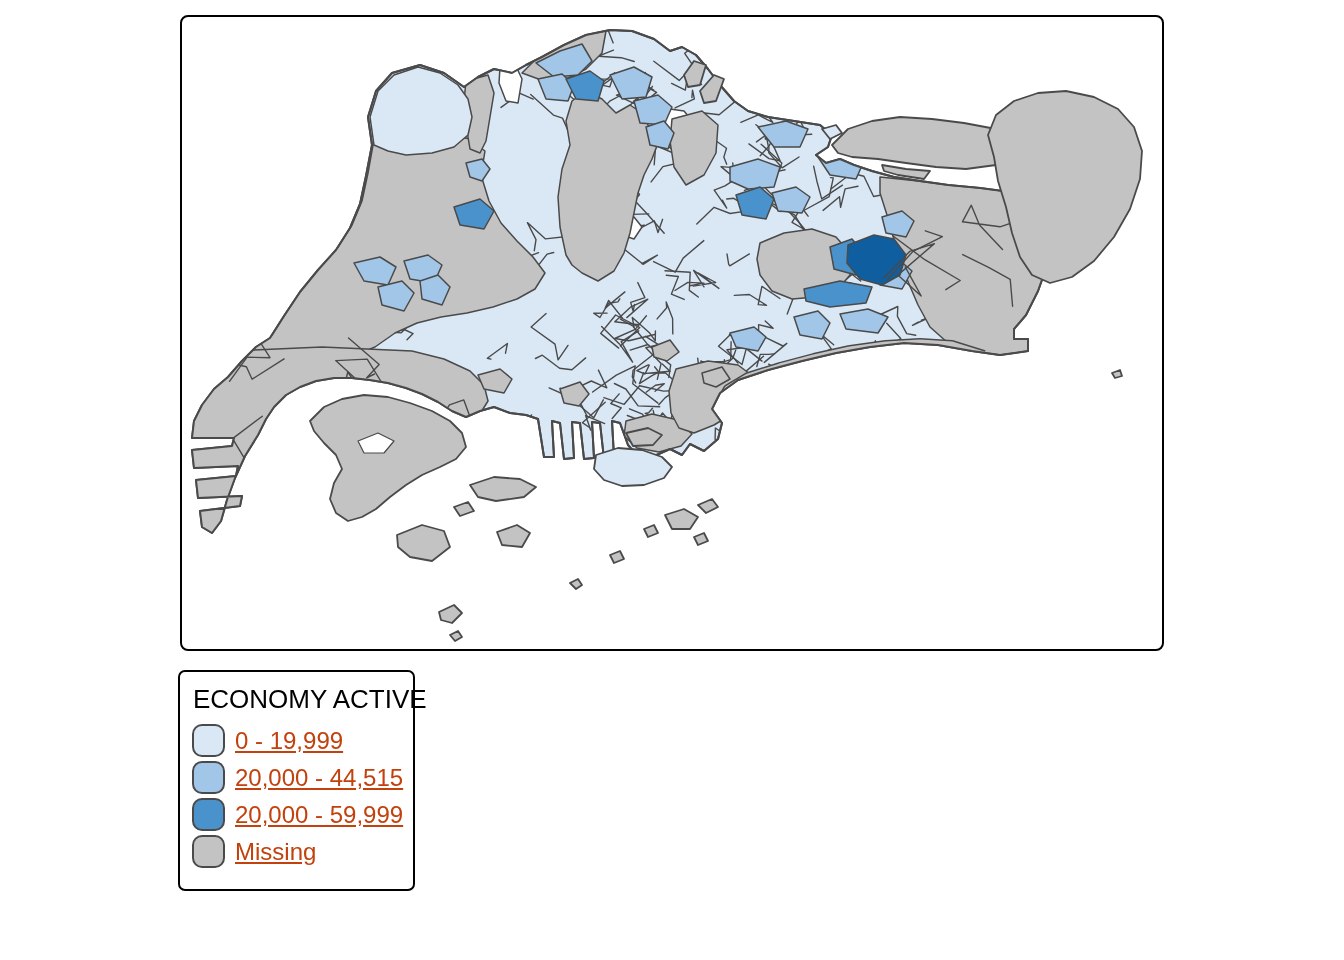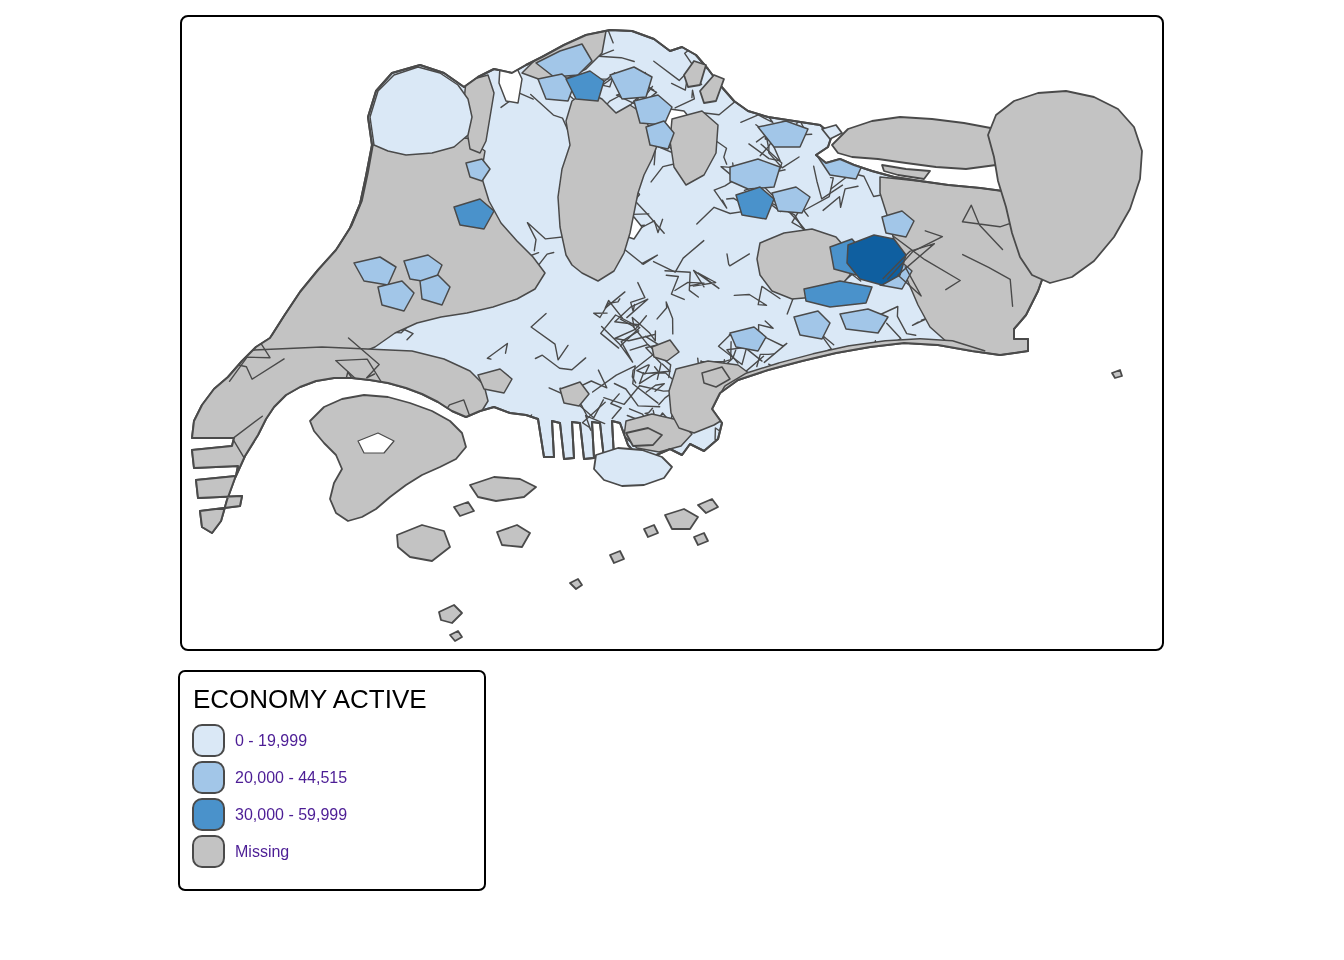--- a/index.html
+++ b/index.html
@@ -1,30 +1,30 @@
 <!DOCTYPE html>
 <html><head>
 <meta charset="utf-8">
 <style>
   html,body{margin:0;padding:0;background:#ffffff;}
   body{width:1344px;height:960px;position:relative;overflow:hidden;
        font-family:"Liberation Sans", sans-serif;}
   .map-frame{position:absolute;left:180px;top:15px;width:980px;height:632px;
              border:2px solid #000;border-radius:8px;background:#fff;}
   .map-frame svg{display:block;width:100%;height:100%;}
-  .legend{position:absolute;left:178px;top:670px;width:308px;
+  .legend{position:absolute;left:178px;top:670px;width:237px;
           border:2px solid #000;border-radius:7px;background:#fff;
           box-sizing:border-box;padding:10px 12px 12px 12px;}
   .legend-title{font-size:26px;line-height:30px;color:#000;margin:2px 0 10px 1px;
                 white-space:nowrap;}
   .legend-item{display:flex;align-items:center;height:33px;margin-bottom:4px;}
   .legend-item:last-child{margin-bottom:9px;}
   .swatch{width:33px;height:33px;box-sizing:border-box;border:2px solid #4A4A4A;
           border-radius:10px;margin-right:10px;flex:none;}
-  .legend-label{font-size:16px;color:#4c1d95;white-space:nowrap;}
+  .legend-label{font-size:24px;color:#c2410c;white-space:nowrap;text-decoration:underline;}
 </style>
 </head>
 <body>
 
 <div class="map-frame">
   <svg id="map-svg" xmlns="http://www.w3.org/2000/svg" preserveAspectRatio="none" viewBox="0 0 980 632">
       <defs>
         <clipPath id="islandClip">
           <polygon points="190,128 186,100 194,74 210,56 238,48 262,56 282,70 296,60 312,52 330,56 344,48 360,40 382,28 404,18 428,13 450,14 472,22 488,34 500,30 514,38 526,52 538,68 552,84 566,94 586,100 612,104 638,108 650,118 646,130 634,138 644,146 658,142 672,148 690,154 712,160 738,164 766,168 798,171 828,175 852,183 866,197 872,218 866,246 856,274 844,298 832,312 832,322 846,322 846,334 818,338 790,334 756,328 722,326 688,330 654,336 620,344 586,353 556,363 538,376 530,392 540,406 536,422 522,434 508,427 500,438 488,432 470,440 458,442 446,428 438,406 430,404 432,440 422,442 418,406 410,405 412,441 402,442 398,406 390,405 392,441 382,442 378,406 370,404 372,440 362,440 356,402 344,398 328,396 312,390 298,394 284,400 270,394 256,385 240,377 224,371 206,366 188,363 170,361 152,361 134,364 118,370 104,378 92,390 84,402 76,418 63,439 53,461 45,483 39,504 30,516 20,510 18,494 58,489 60,479 16,481 14,463 54,459 56,449 12,451 10,433 50,429 52,421 10,421 12,404 20,388 32,372 46,360 60,344 74,330 88,321 102,299 118,275 136,253 154,233 168,211 178,187 184,159"></polygon>
         </clipPath>
@@ -301,20 +301,20 @@
       <div class="legend-item">
         <span class="swatch" style="background: rgb(218, 232, 246);"></span>
         <span class="legend-label">0 - 19,999</span>
       </div>
       <div class="legend-item">
         <span class="swatch" style="background: rgb(162, 198, 232);"></span>
         <span class="legend-label">20,000 - 44,515</span>
       </div>
       <div class="legend-item">
         <span class="swatch" style="background: rgb(74, 146, 203);"></span>
-        <span class="legend-label">30,000 - 59,999</span>
+        <span class="legend-label">20,000 - 59,999</span>
       </div>
       <div class="legend-item">
         <span class="swatch" style="background: rgb(195, 195, 195);"></span>
         <span class="legend-label">Missing</span>
       </div>
     </div>
 </div>
 
 </body></html>

